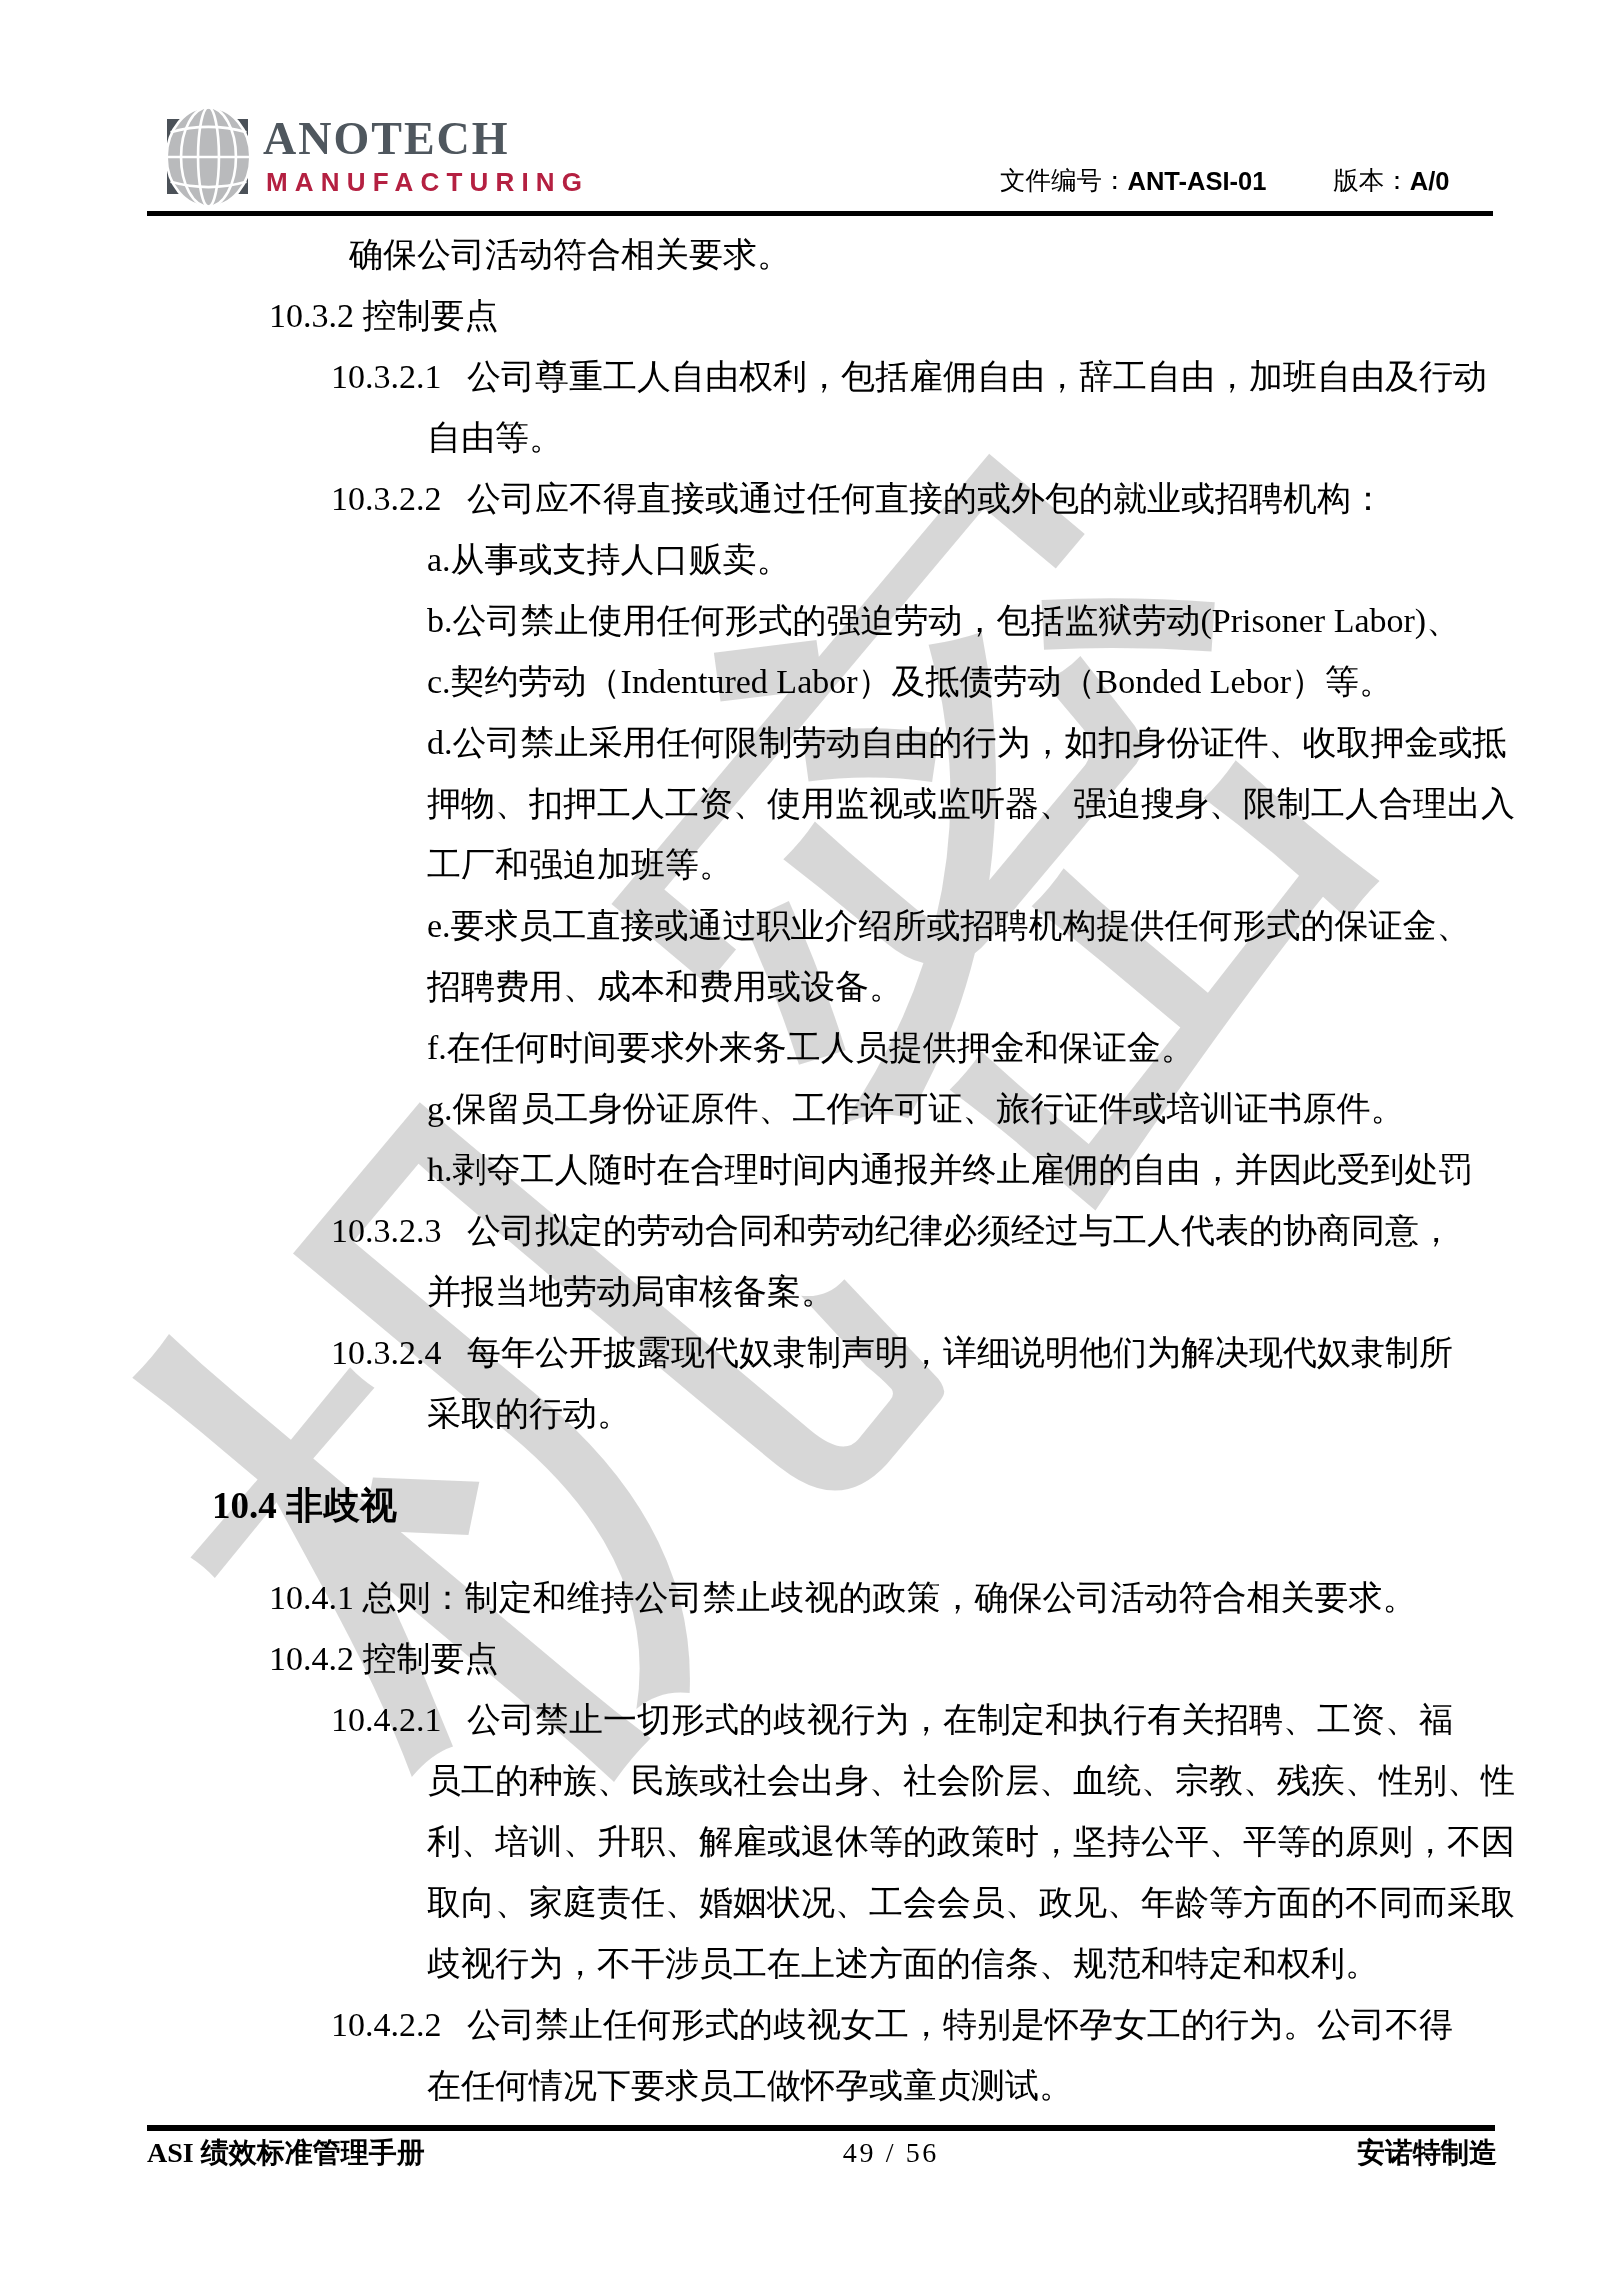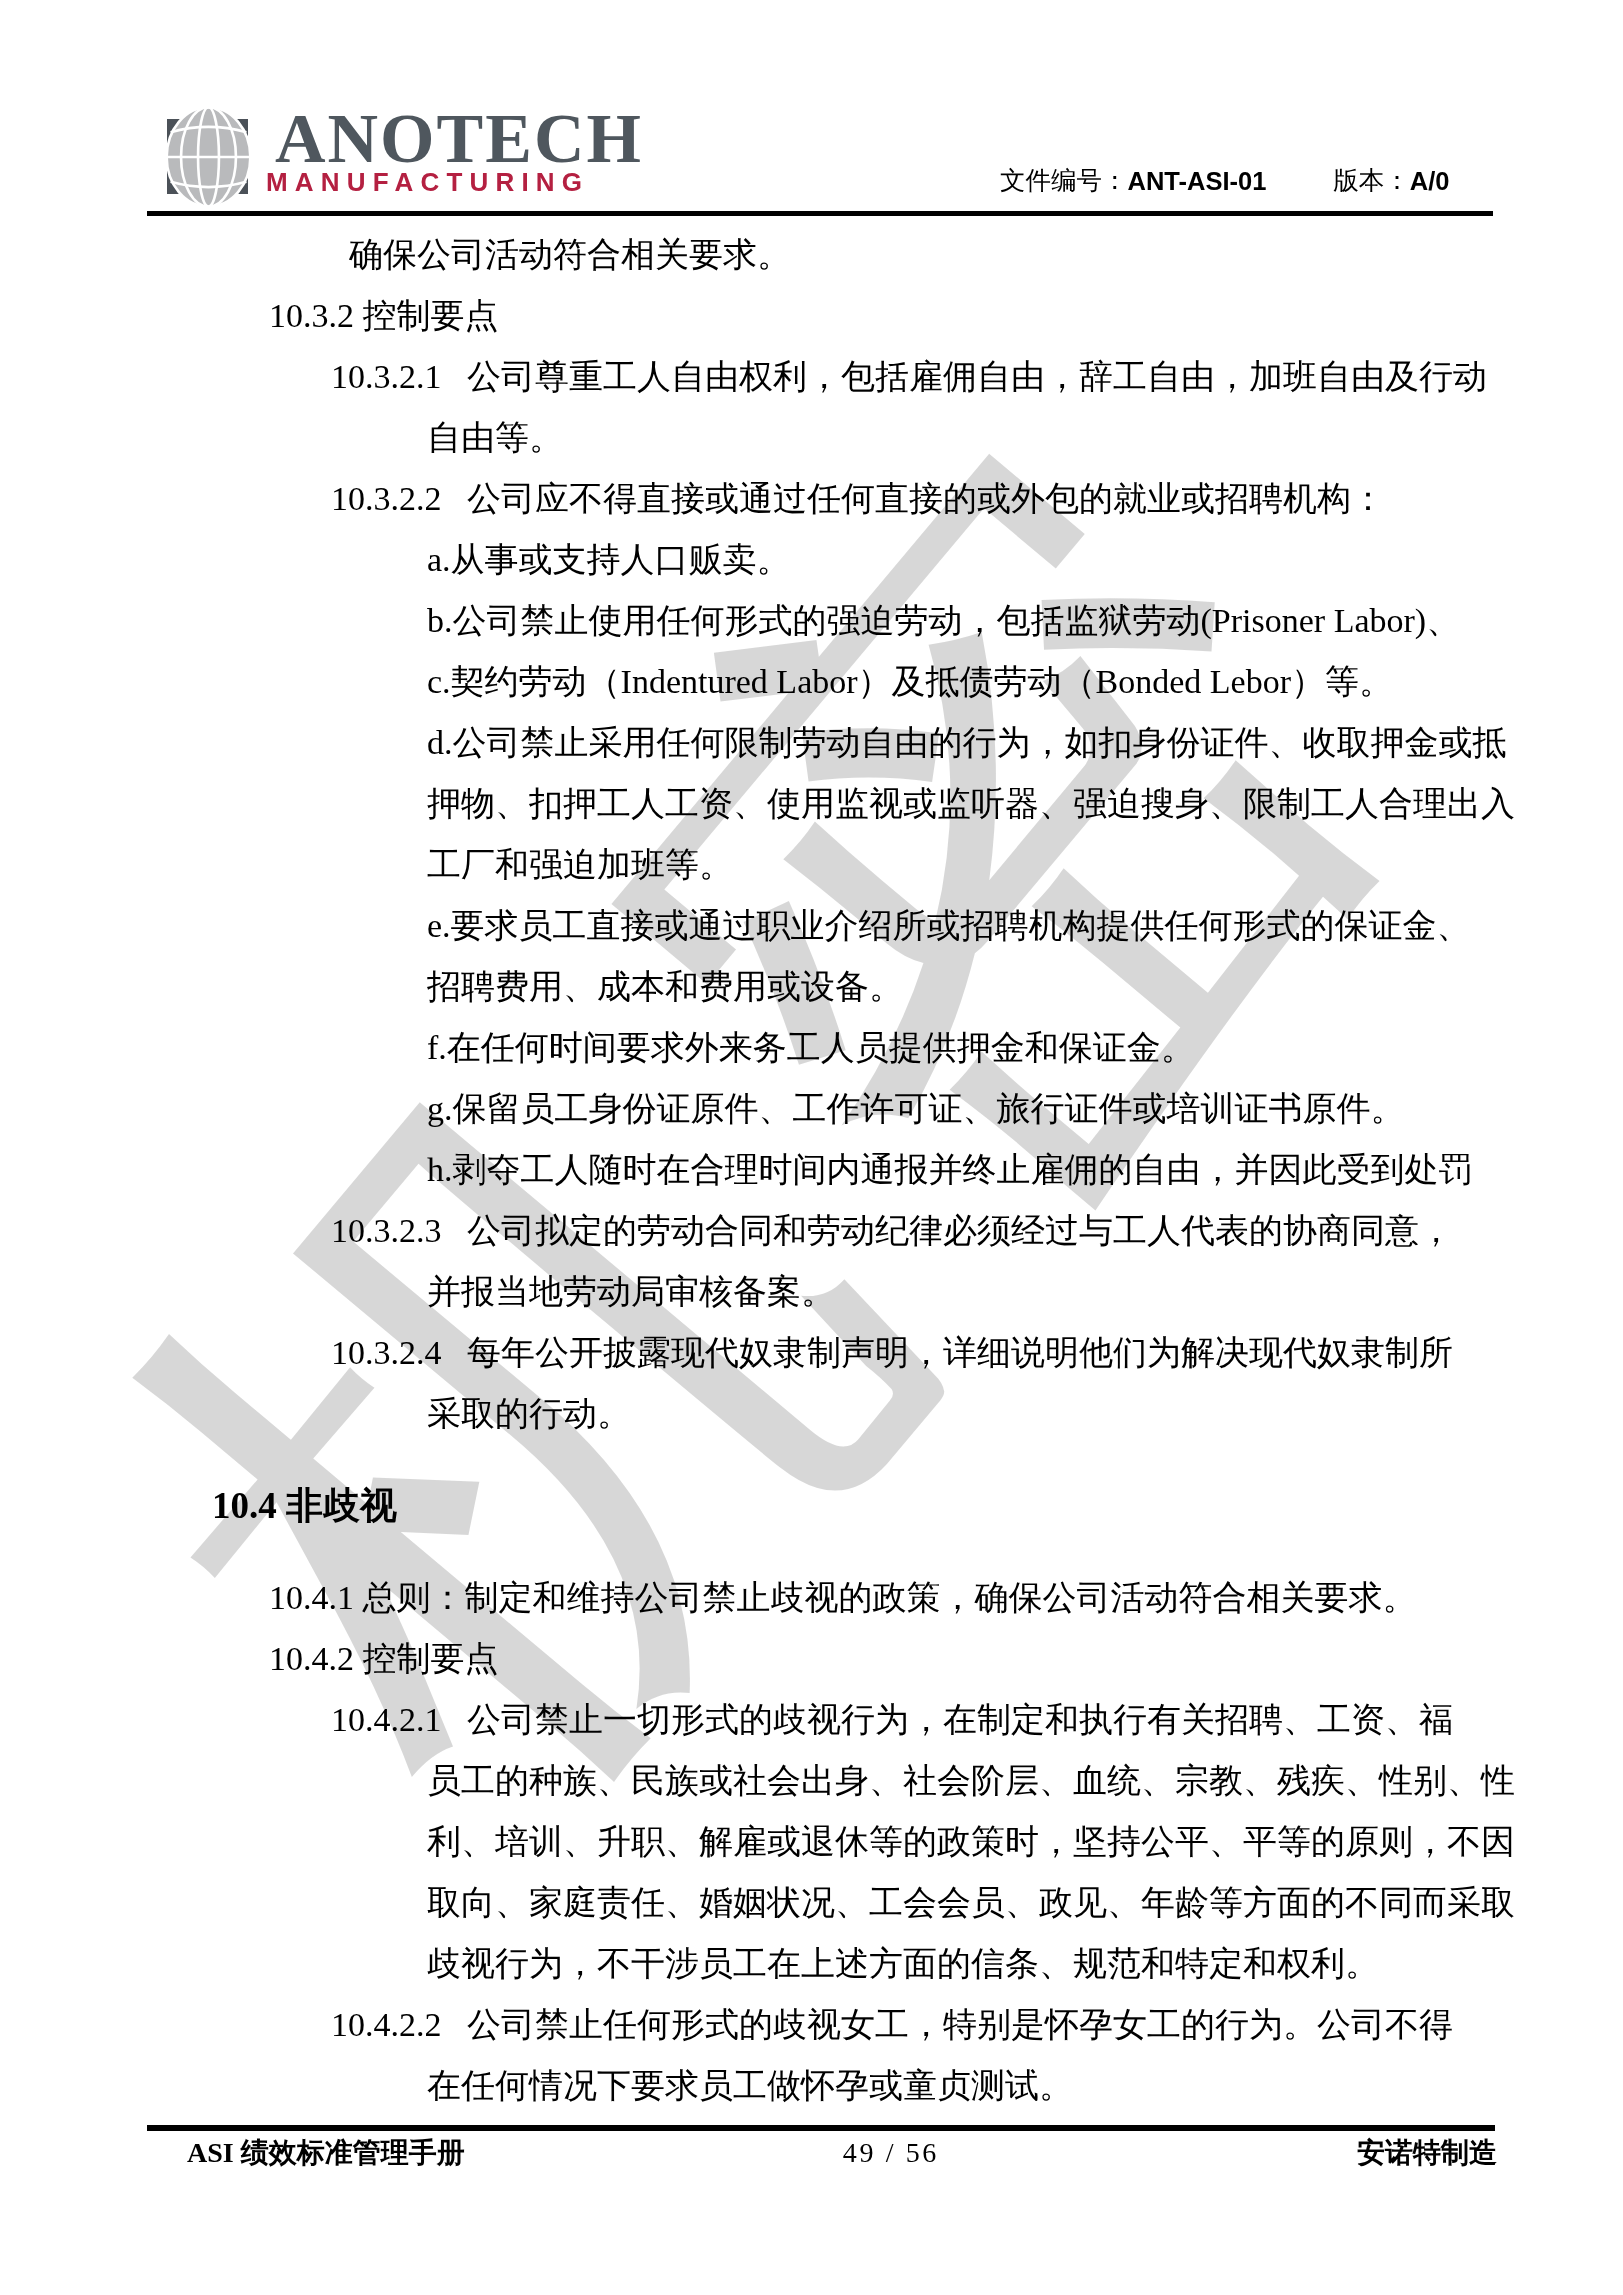--- a/index.html
+++ b/index.html
@@ -38,25 +38,24 @@
   }
   .logo-globe {
     position: absolute; left: 164px; top: 106px;
     width: 89px; height: 102px;
     z-index: 3;
   }
   .brand-name {
     position: absolute; left: 263px; top: 106px;
     font-family: "Liberation Serif", "DejaVu Serif", serif;
     font-weight: 700;
-    font-size: 70px; line-height: 65px;
+    font-size: 46px; line-height: 65px;
     letter-spacing: 2px;
     color: #4f575e;
     z-index: 2;
-    margin-left: 12px;
   }
   .brand-sub {
     position: absolute; left: 266px; top: 169px;
     font-family: "Liberation Sans", "DejaVu Sans", sans-serif;
     font-weight: 700;
     font-size: 26px; line-height: 26px;
     letter-spacing: 7.2px;
     color: #b42041;
     z-index: 2;
   }
@@ -106,21 +105,21 @@
     width: 1348px; height: 5.9px; background: #000;
     z-index: 2;
   }
   .footer-row {
     position: absolute; left: 147px; top: 2134px;
     width: 1350px;
     display: flex; justify-content: space-between; align-items: center;
     font-size: 28px; line-height: 37px;
     z-index: 2;
   }
-  .footer-row .f-left, .footer-row .f-right { font-weight: 700; margin-left: 40px; }
+  .footer-row .f-left, .footer-row .f-right { font-weight: 700; }
   .footer-row .f-center { font-weight: 400; letter-spacing: 2.6px; }
 </style>
 </head>
 <body>
 
 <div class="page">
 
   <div class="watermark">机密</div>
 
   <div class="logo-square"></div>

